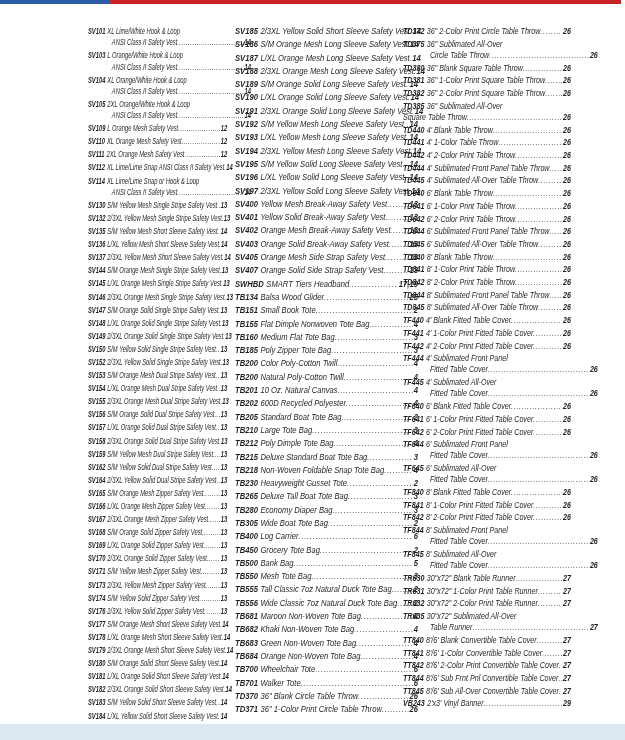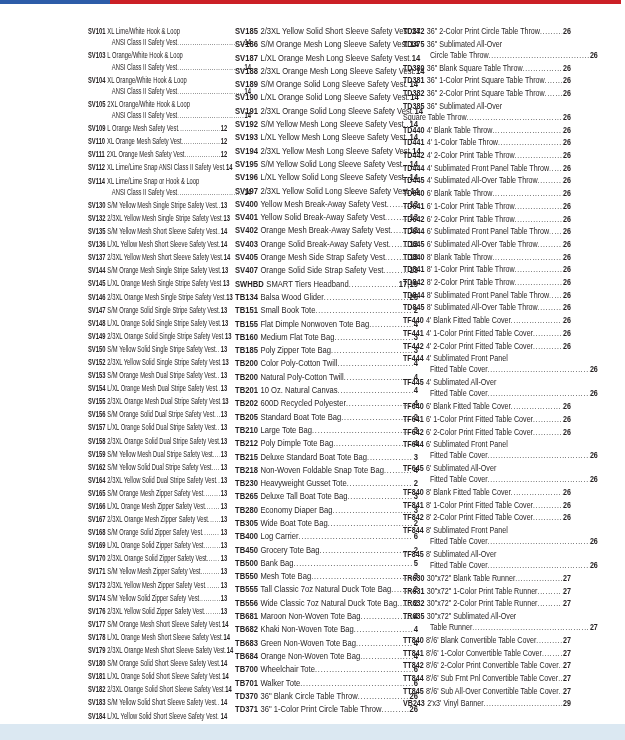--- a/index.html
+++ b/index.html
@@ -1,19 +1,20 @@
 <!DOCTYPE html>
 <html><head>
 <meta charset="utf-8">
 <style>
   html,body { margin:0; padding:0; background:#ffffff; }
   .page {
     position:relative; width:625px; height:740px; background:#ffffff;
     font-family:"Liberation Sans", sans-serif; font-size:9px; color:#231f20;
     overflow:hidden;
+    font-style:italic;
   }
   .toprule { position:absolute; top:0; left:0; width:625px; height:4px; display:flex; }
   .toprule .seg-blue { width:110px; height:4px; }
   .toprule .seg-red  { width:511px; height:4px; }
   .footband { position:absolute; left:0; bottom:0; width:625px; height:16px; }
 
   .col { position:absolute; top:26px; transform-origin:left top; }
   .col1 { left:88px;  width:216px; transform:scaleX(0.644); }
   .col2 { left:235px; width:216px; transform:scaleX(0.847); }
   .col3 { left:403px; width:212px; transform:scaleX(0.792); }

